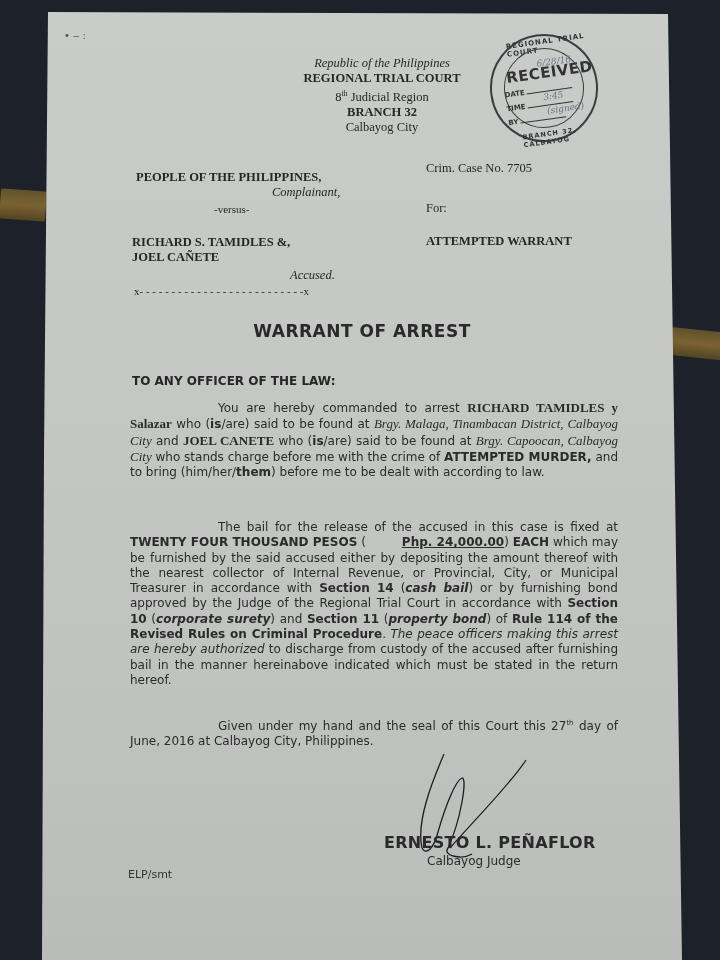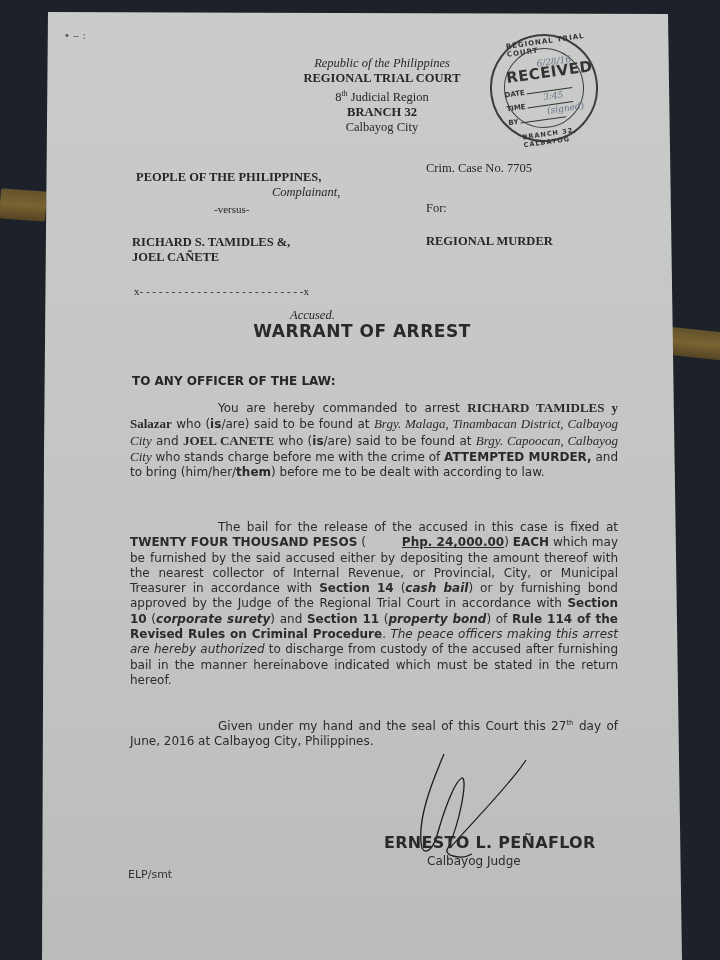--- a/index.html
+++ b/index.html
@@ -97,26 +97,26 @@
     <div class="hw" style="left:52px; top:70px;">(signed)</div>
     <div class="row" style="top:78px;"><span>BY</span><span class="ln"></span></div>
     <div class="ring-bot">BRANCH 32, CALBAYOG</div>
   </div>
 
   <div class="abs cap serif" style="left:94px; top:158px;"><span class="b">PEOPLE OF THE PHILIPPINES,</span></div>
   <div class="abs cap serif" style="left:230px; top:173px; font-style:italic;">Complainant,</div>
   <div class="abs cap serif" style="left:172px; top:190px; font-size:11px;">-versus-</div>
   <div class="abs cap serif b" style="left:90px; top:223px; font-weight:bold;">RICHARD S. TAMIDLES &amp;,</div>
   <div class="abs cap serif" style="left:90px; top:238px; font-weight:bold;">JOEL CAÑETE</div>
-  <div class="abs cap serif" style="left:248px; top:256px; font-style:italic;margin-top:40px;">Accused.</div>
+  <div class="abs cap serif" style="left:248px; top:256px; font-style:italic;">Accused.</div>
   <div class="abs cap serif" style="left:92px; top:272px; font-size:11px;">x- - - - - - - - - - - - - - - - - - - - - - - - - -x</div>
 
   <div class="abs cap serif" style="left:384px; top:149px;">Crim. Case No. 7705</div>
   <div class="abs cap serif" style="left:384px; top:189px;">For:</div>
-  <div class="abs cap serif" style="left:384px; top:222px; font-weight:bold;">REGIONAL MURDER</div>
+  <div class="abs cap serif" style="left:384px; top:222px; font-weight:bold;">ATTEMPTED WARRANT</div>
 
   <div class="abs title sans">WARRANT OF ARREST</div>
   <div class="abs to sans">TO ANY OFFICER OF THE LAW:</div>
 
   <div class="abs para sans" style="top:388px;">
     <span class="ind"></span><span>You are hereby commanded to arrest </span><span class="b sr">RICHARD TAMIDLES y Salazar</span><span> who (</span><span class="b">is</span><span>/are) said to be found at </span><span class="i sr">Brgy. Malaga, Tinambacan District, Calbayog City</span><span> and </span><span class="b sr">JOEL CANETE</span><span> who (</span><span class="b">is</span><span>/are) said to be found at </span><span class="i sr">Brgy. Capoocan, Calbayog City</span><span> who stands charge before me with the crime of </span><span class="b">ATTEMPTED MURDER,</span><span> and to bring (him/her/</span><span class="b">them</span><span>) before me to be dealt with according to law.</span>
   </div>
 
   <div class="abs para sans" style="top:508px;">
     <span class="ind"></span><span>The bail for the release of the accused in this case is fixed at </span><span class="b">TWENTY FOUR THOUSAND PESOS</span><span> (</span><span class="b u">Php. 24,000.00</span><span>) </span><span class="b">EACH</span><span> which may be furnished by the said accused either by depositing the amount thereof with the nearest collector of Internal Revenue, or Provincial, City, or Municipal Treasurer in accordance with </span><span class="b">Section 14</span><span> (</span><span class="bi">cash bail</span><span>) or by furnishing bond approved by the Judge of the Regional Trial Court in accordance with </span><span class="b">Section 10</span><span> (</span><span class="bi">corporate surety</span><span>) and </span><span class="b">Section 11</span><span> (</span><span class="bi">property bond</span><span>) of </span><span class="b">Rule 114 of the Revised Rules on Criminal Procedure</span><span>. </span><span class="i">The peace officers making this arrest are hereby authorized</span><span> to discharge from custody of the accused after furnishing bail in the manner hereinabove indicated which must be stated in the return hereof.</span>

